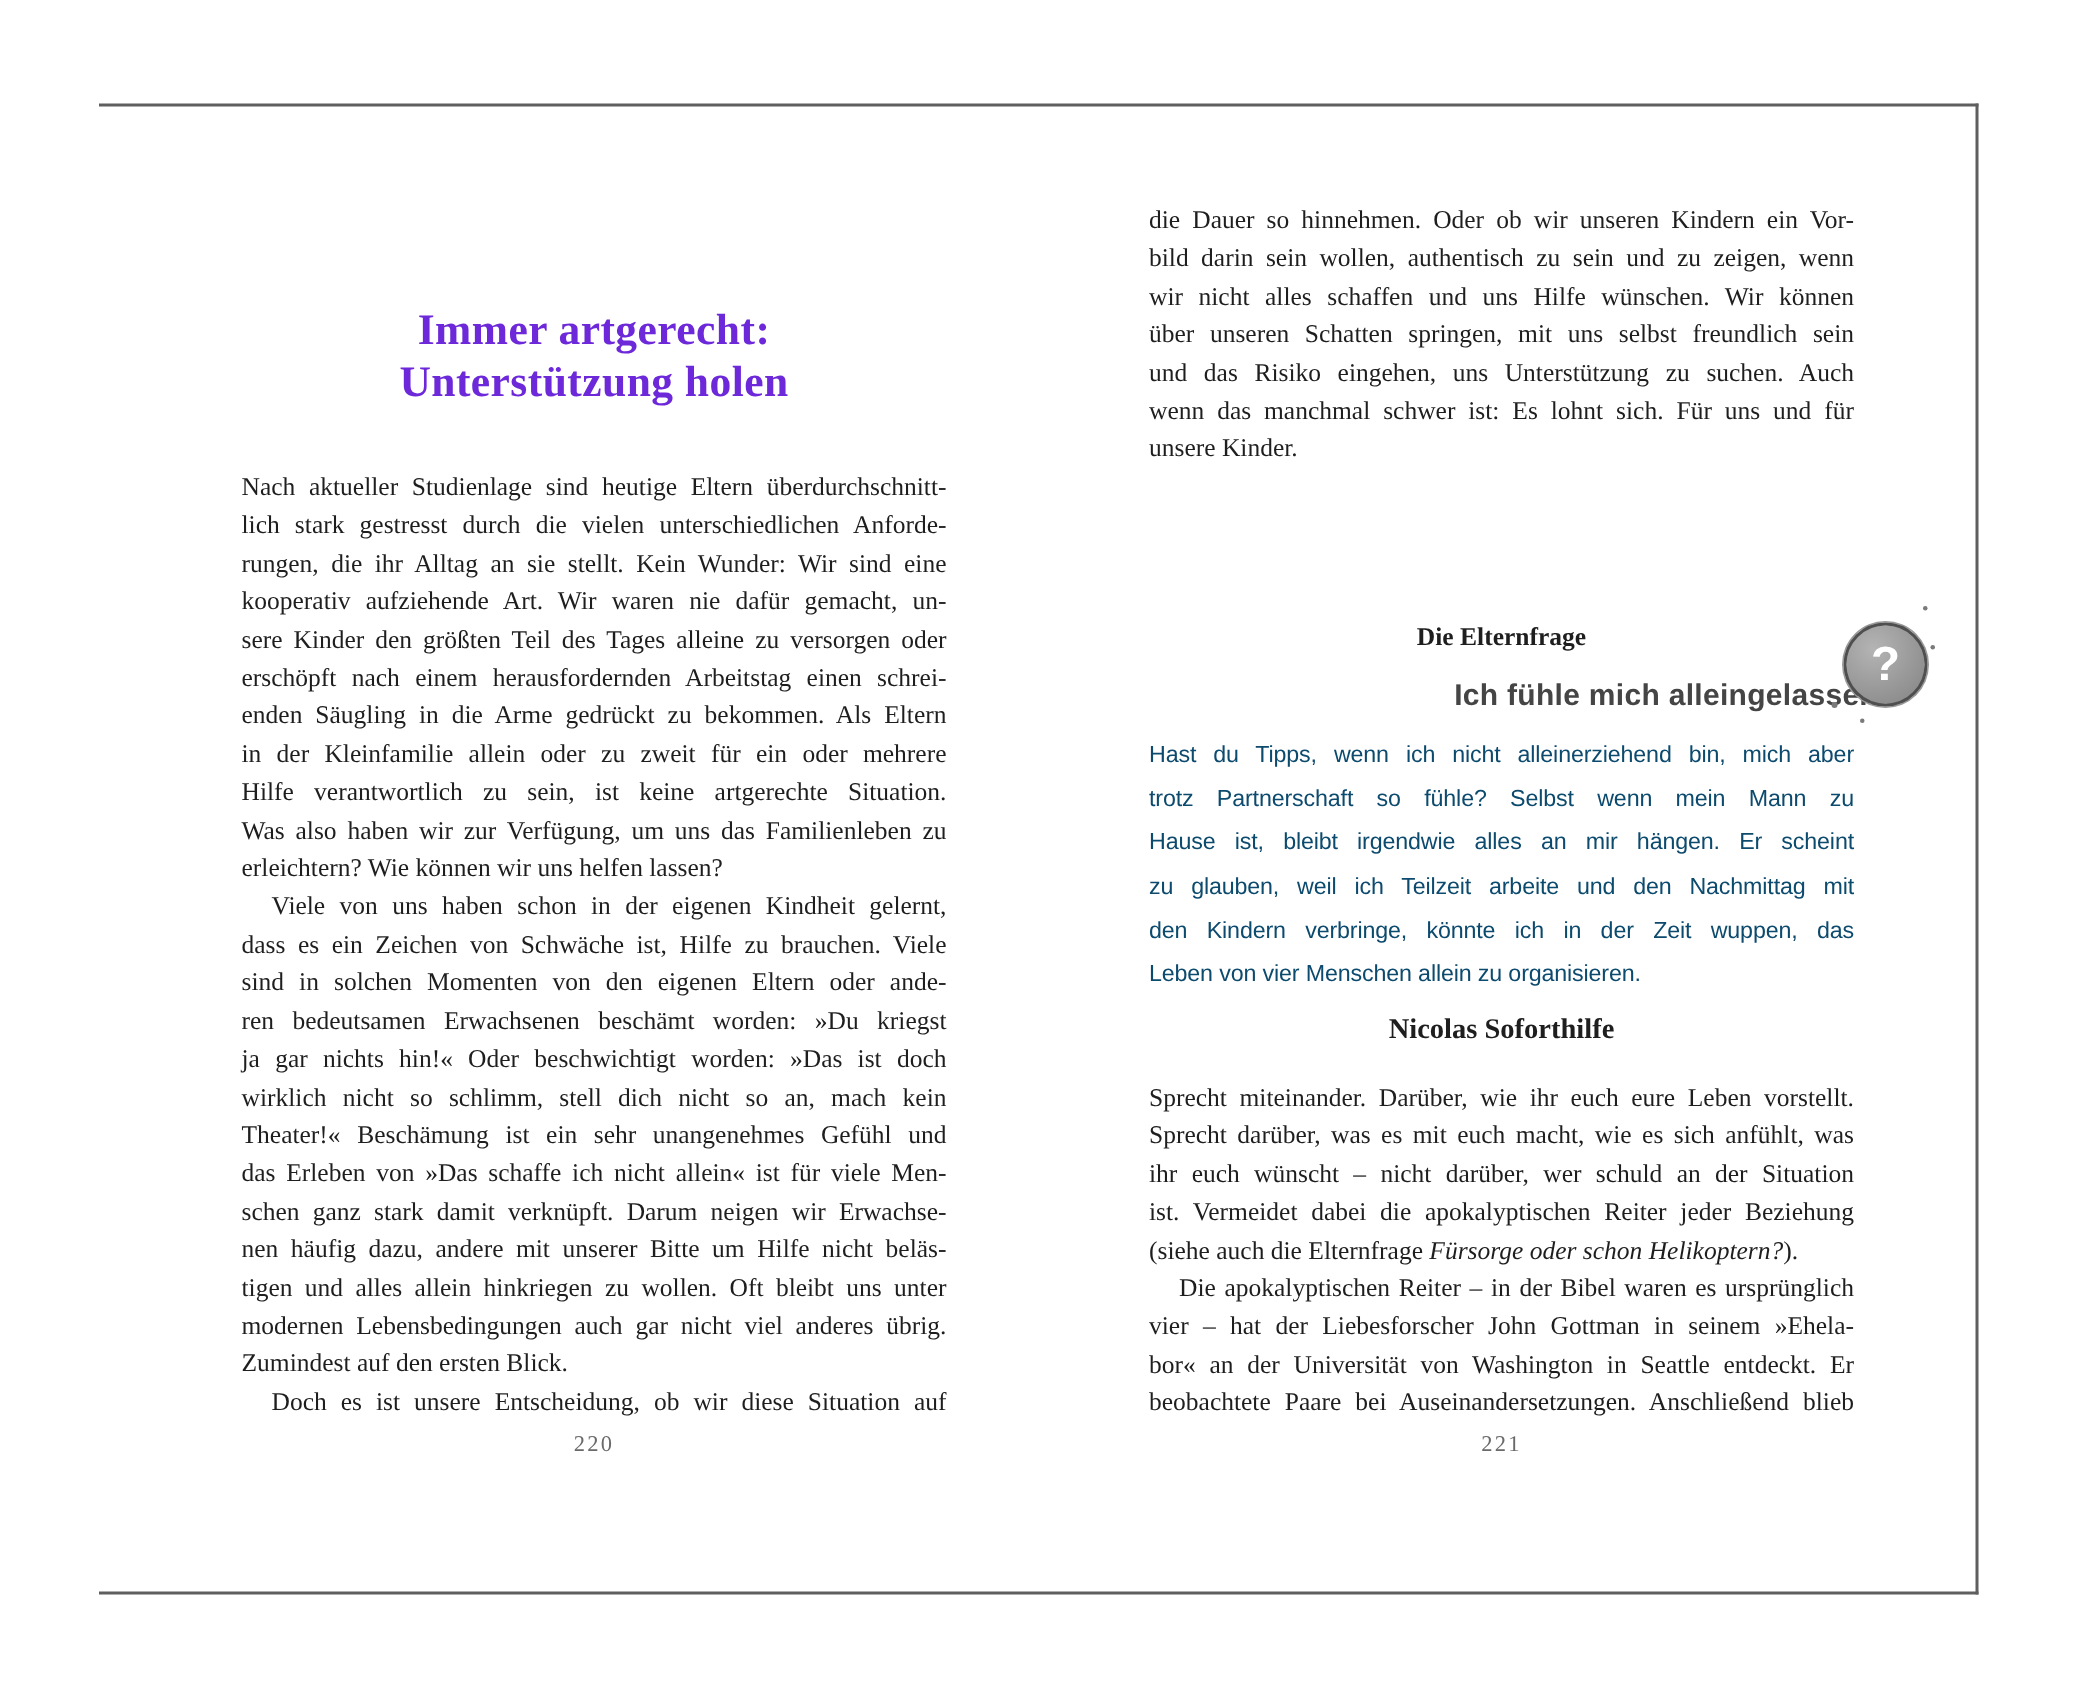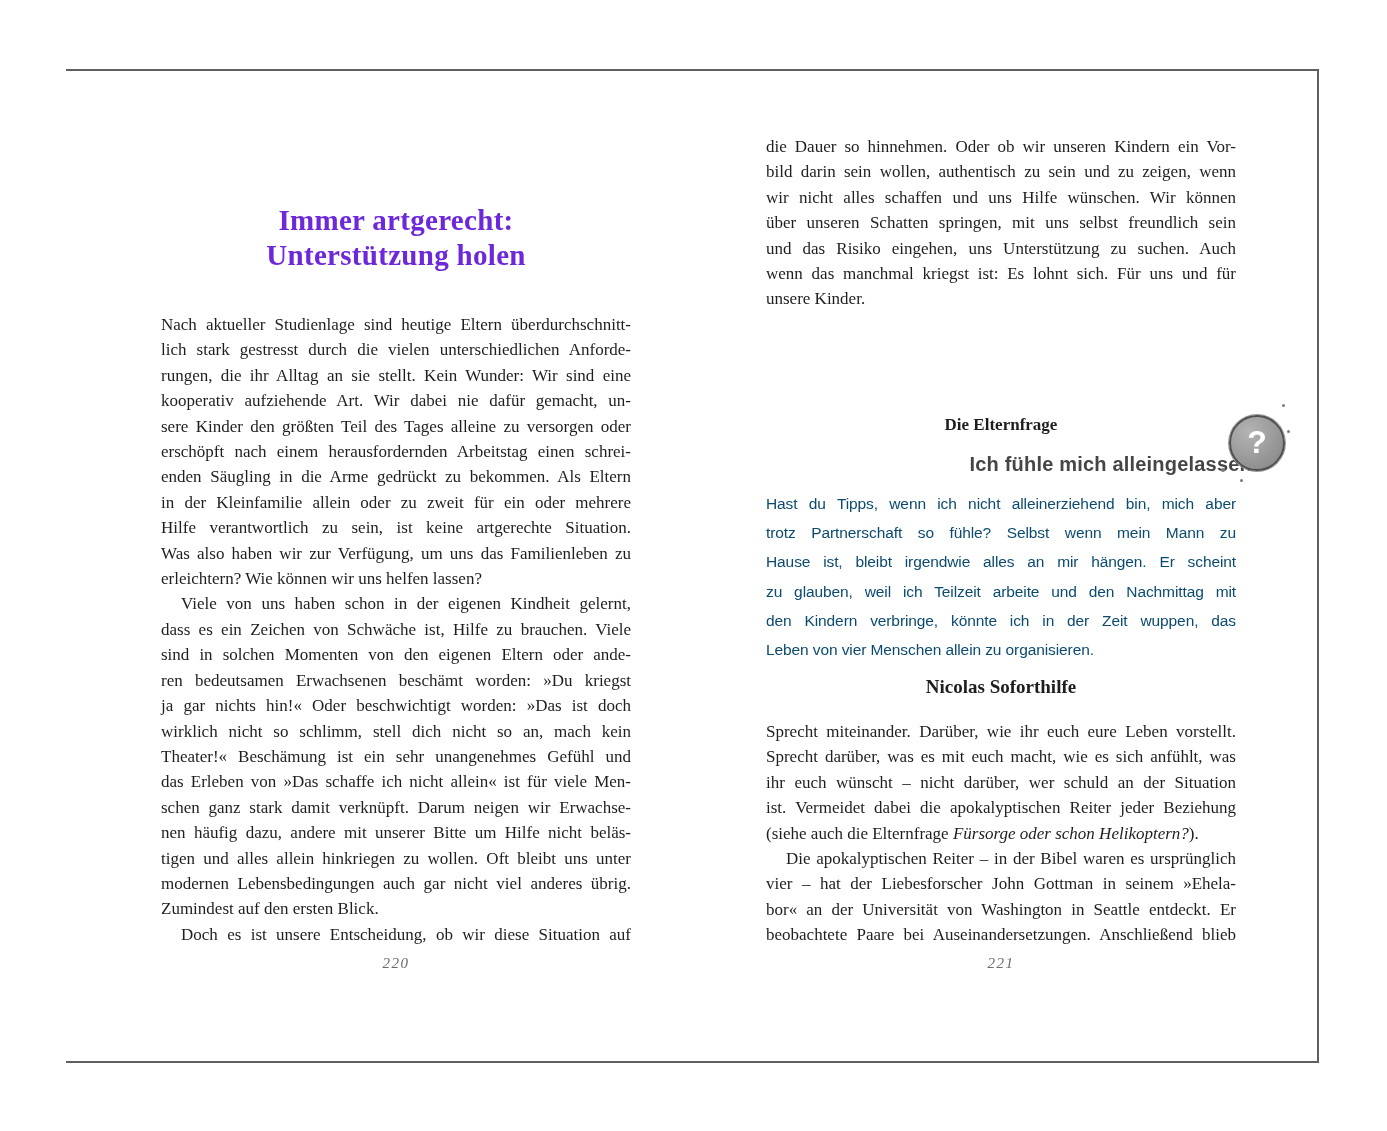--- a/index.html
+++ b/index.html
@@ -37,21 +37,21 @@
     position:absolute;left:766px;top:437px;width:470px;margin:16px;
     font-family:"Liberation Sans",sans-serif;font-size:20px;font-weight:bold;
     color:#454545;text-align:right;letter-spacing:.2px;
   }
   .sof-title{
     position:absolute;left:766px;top:676px;width:470px;margin:0;
     font-size:19px;font-weight:bold;color:#1e1e1e;text-align:center;
   }
   .page-number{
     position:absolute;top:955px;width:470px;text-align:center;
-    font-size:15px;font-style:italic;color:#6a6a6a;letter-spacing:1.5px;
+    font-size:15px;color:#6a6a6a;letter-spacing:1.5px;
   }
   .q-icon{
     position:absolute;left:1229px;top:415px;width:52px;height:52px;
     border-radius:50%;
     background:radial-gradient(circle at 35% 30%, #b4b4b4, #8f8f8f 75%);
     border:2px solid #4f4f4f;box-shadow:0 0 0 1px #9a9a9a;
     display:flex;align-items:center;justify-content:center;
   }
   .q-icon span{
     font-family:"Liberation Sans",sans-serif;font-size:32px;font-weight:bold;
@@ -68,21 +68,21 @@
 
 <div class="frame"></div>
 
 <div>
   <h1 class="chapter-title"><span>Immer artgerecht:</span><br><span>Unterstützung holen</span></h1>
 
   <div class="col serif-lines" style="left:161px;top:312px;">
       <div class="line">Nach aktueller Studienlage sind heutige Eltern überdurchschnitt-</div>
       <div class="line">lich stark gestresst durch die vielen unterschiedlichen Anforde-</div>
       <div class="line">rungen, die ihr Alltag an sie stellt. Kein Wunder: Wir sind eine</div>
-      <div class="line">kooperativ aufziehende Art. Wir dabei nie dafür gemacht, un-</div>
+      <div class="line">kooperativ aufziehende Art. Wir waren nie dafür gemacht, un-</div>
       <div class="line">sere Kinder den größten Teil des Tages alleine zu versorgen oder</div>
       <div class="line">erschöpft nach einem herausfordernden Arbeitstag einen schrei-</div>
       <div class="line">enden Säugling in die Arme gedrückt zu bekommen. Als Eltern</div>
       <div class="line">in der Kleinfamilie allein oder zu zweit für ein oder mehrere</div>
       <div class="line">Hilfe verantwortlich zu sein, ist keine artgerechte Situation.</div>
       <div class="line">Was also haben wir zur Verfügung, um uns das Familienleben zu</div>
       <div class="line end">erleichtern? Wie können wir uns helfen lassen?</div>
       <div class="line indent">Viele von uns haben schon in der eigenen Kindheit gelernt,</div>
       <div class="line">dass es ein Zeichen von Schwäche ist, Hilfe zu brauchen. Viele</div>
       <div class="line">sind in solchen Momenten von den eigenen Eltern oder ande-</div>
@@ -102,21 +102,21 @@
   <div class="page-number" style="left:161px;">220</div>
 </div>
 
 <div>
   <div class="col serif-lines" style="left:766px;top:134px;">
       <div class="line">die Dauer so hinnehmen. Oder ob wir unseren Kindern ein Vor-</div>
       <div class="line">bild darin sein wollen, authentisch zu sein und zu zeigen, wenn</div>
       <div class="line">wir nicht alles schaffen und uns Hilfe wünschen. Wir können</div>
       <div class="line">über unseren Schatten springen, mit uns selbst freundlich sein</div>
       <div class="line">und das Risiko eingehen, uns Unterstützung zu suchen. Auch</div>
-      <div class="line">wenn das manchmal kriegst ist: Es lohnt sich. Für uns und für</div>
+      <div class="line">wenn das manchmal schwer ist: Es lohnt sich. Für uns und für</div>
       <div class="line end">unsere Kinder.</div>
     </div>
 
   <h2 class="kicker">Die Elternfrage</h2>
   <h3 class="ef-title">Ich fühle mich alleingelassen</h3>
 
   <div class="q-icon">
     <span>?</span>
   </div>
   <span class="speck s1"></span>

